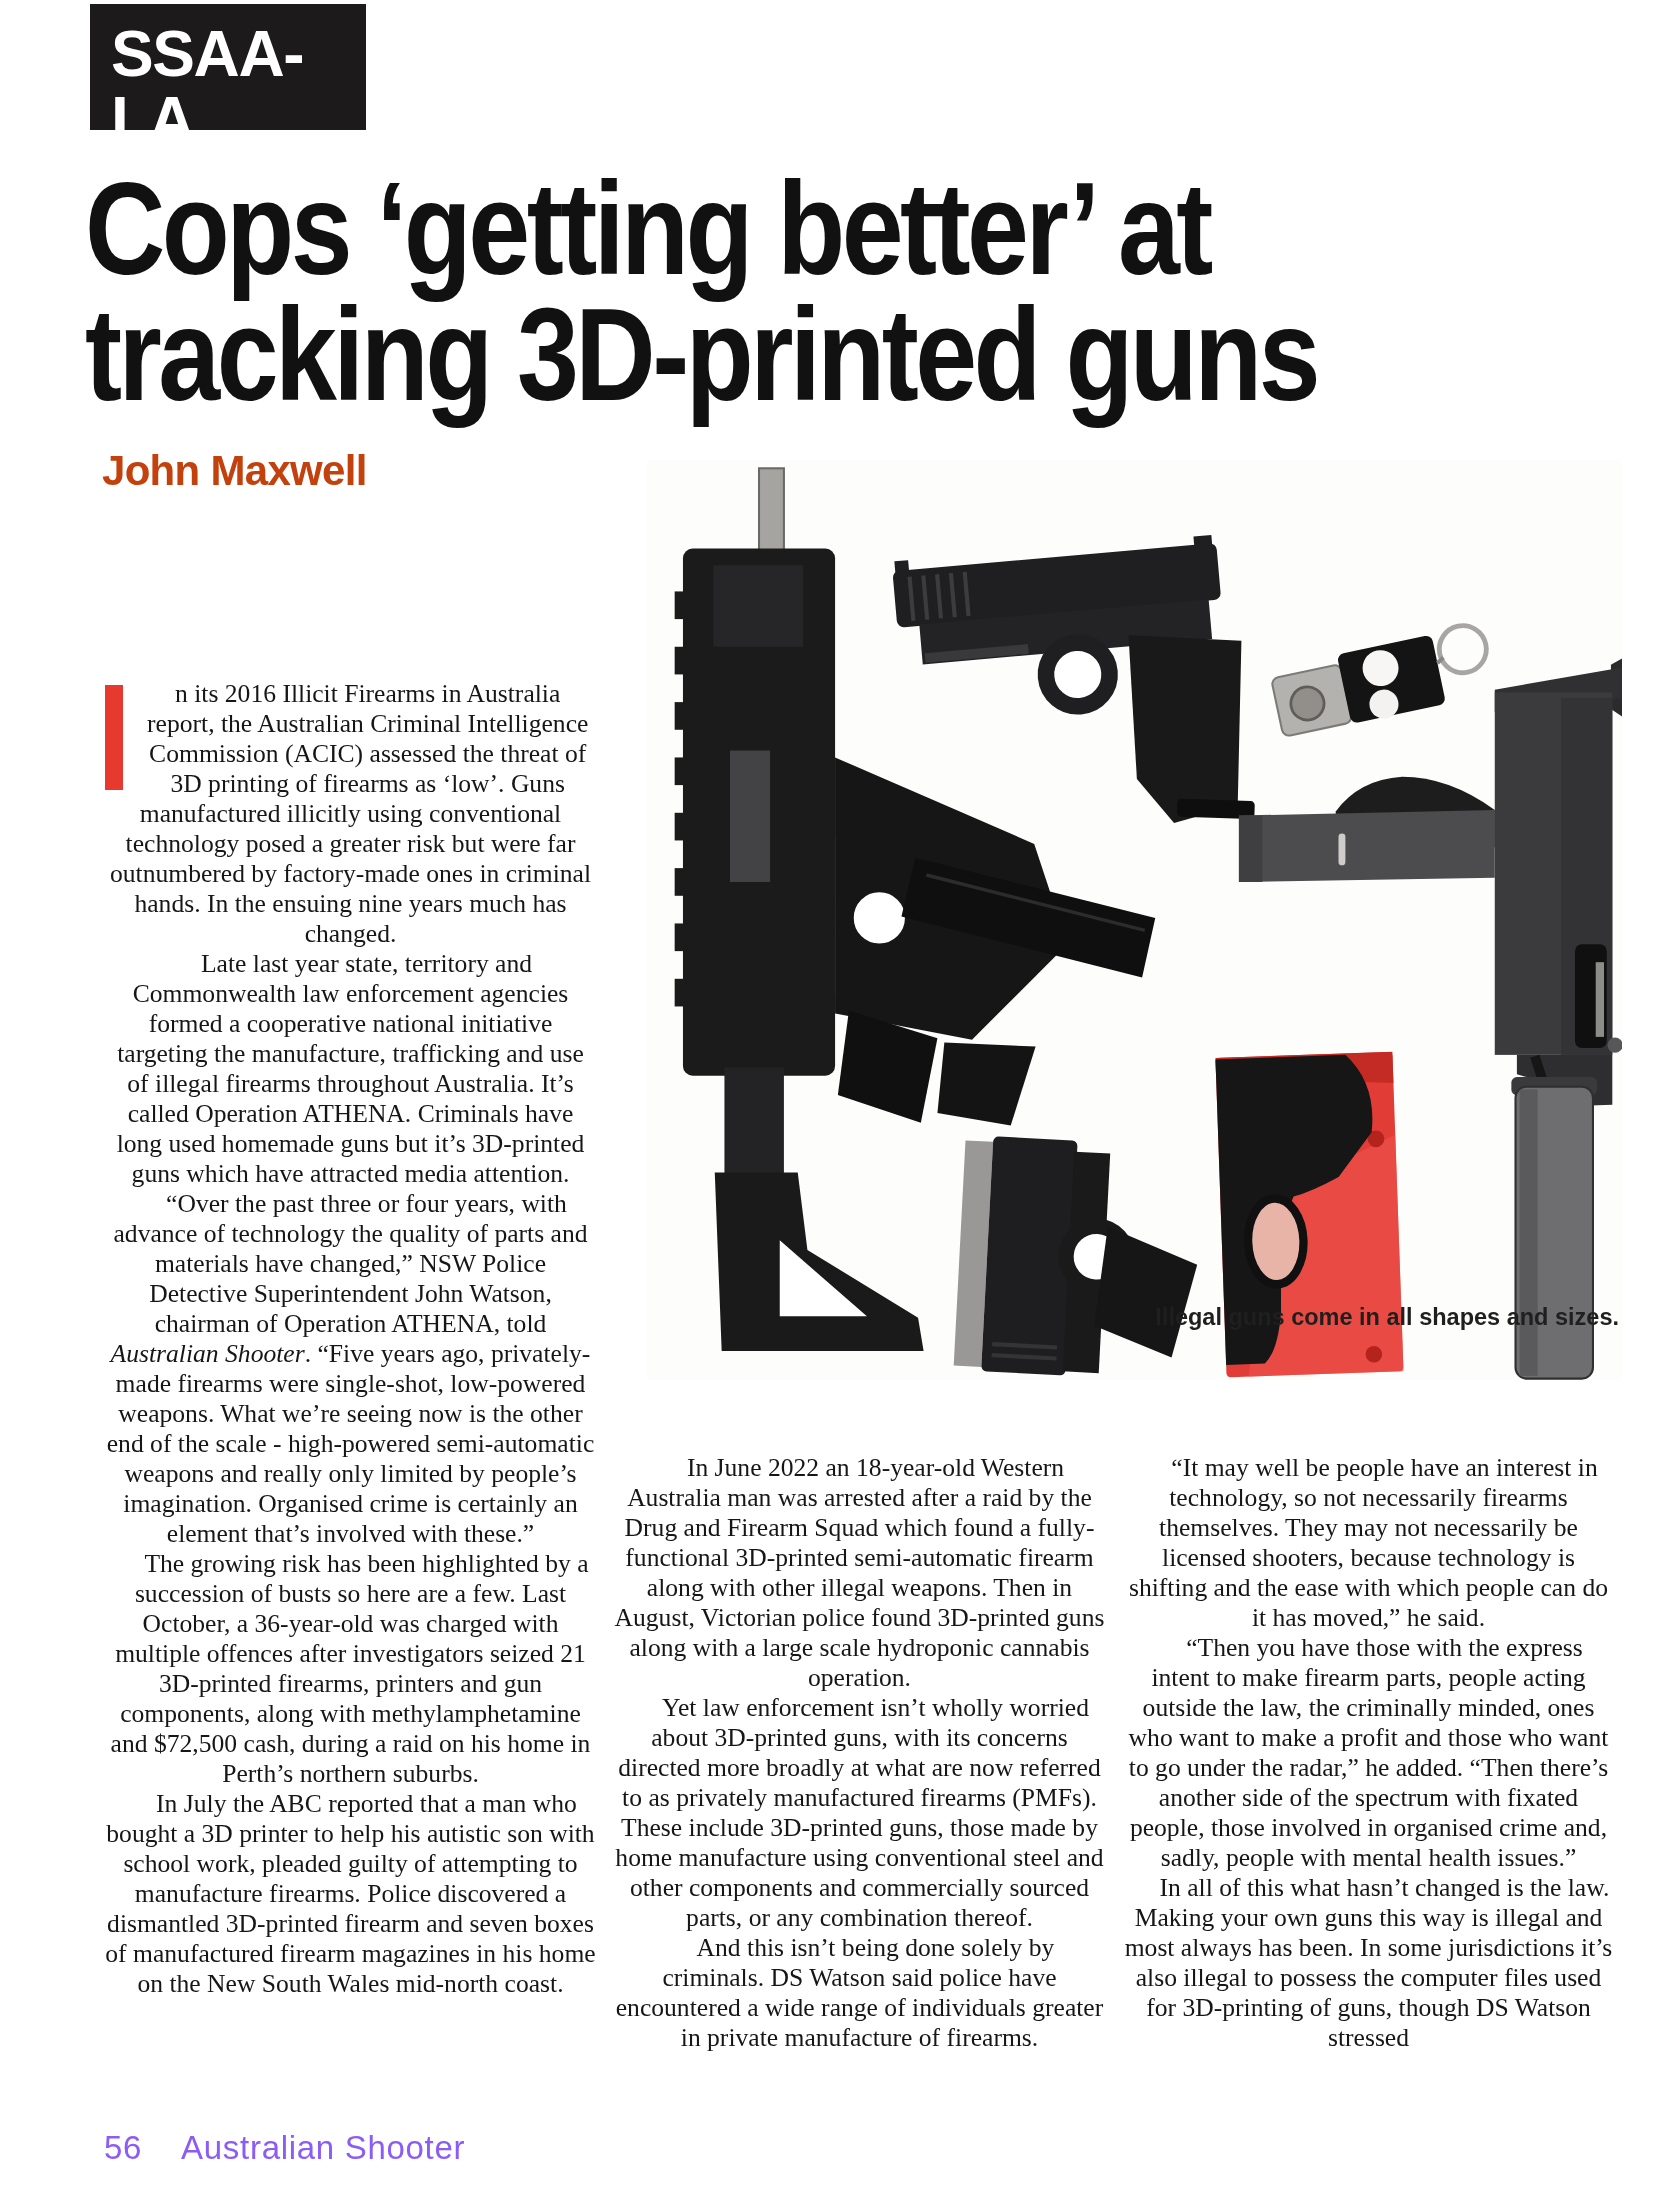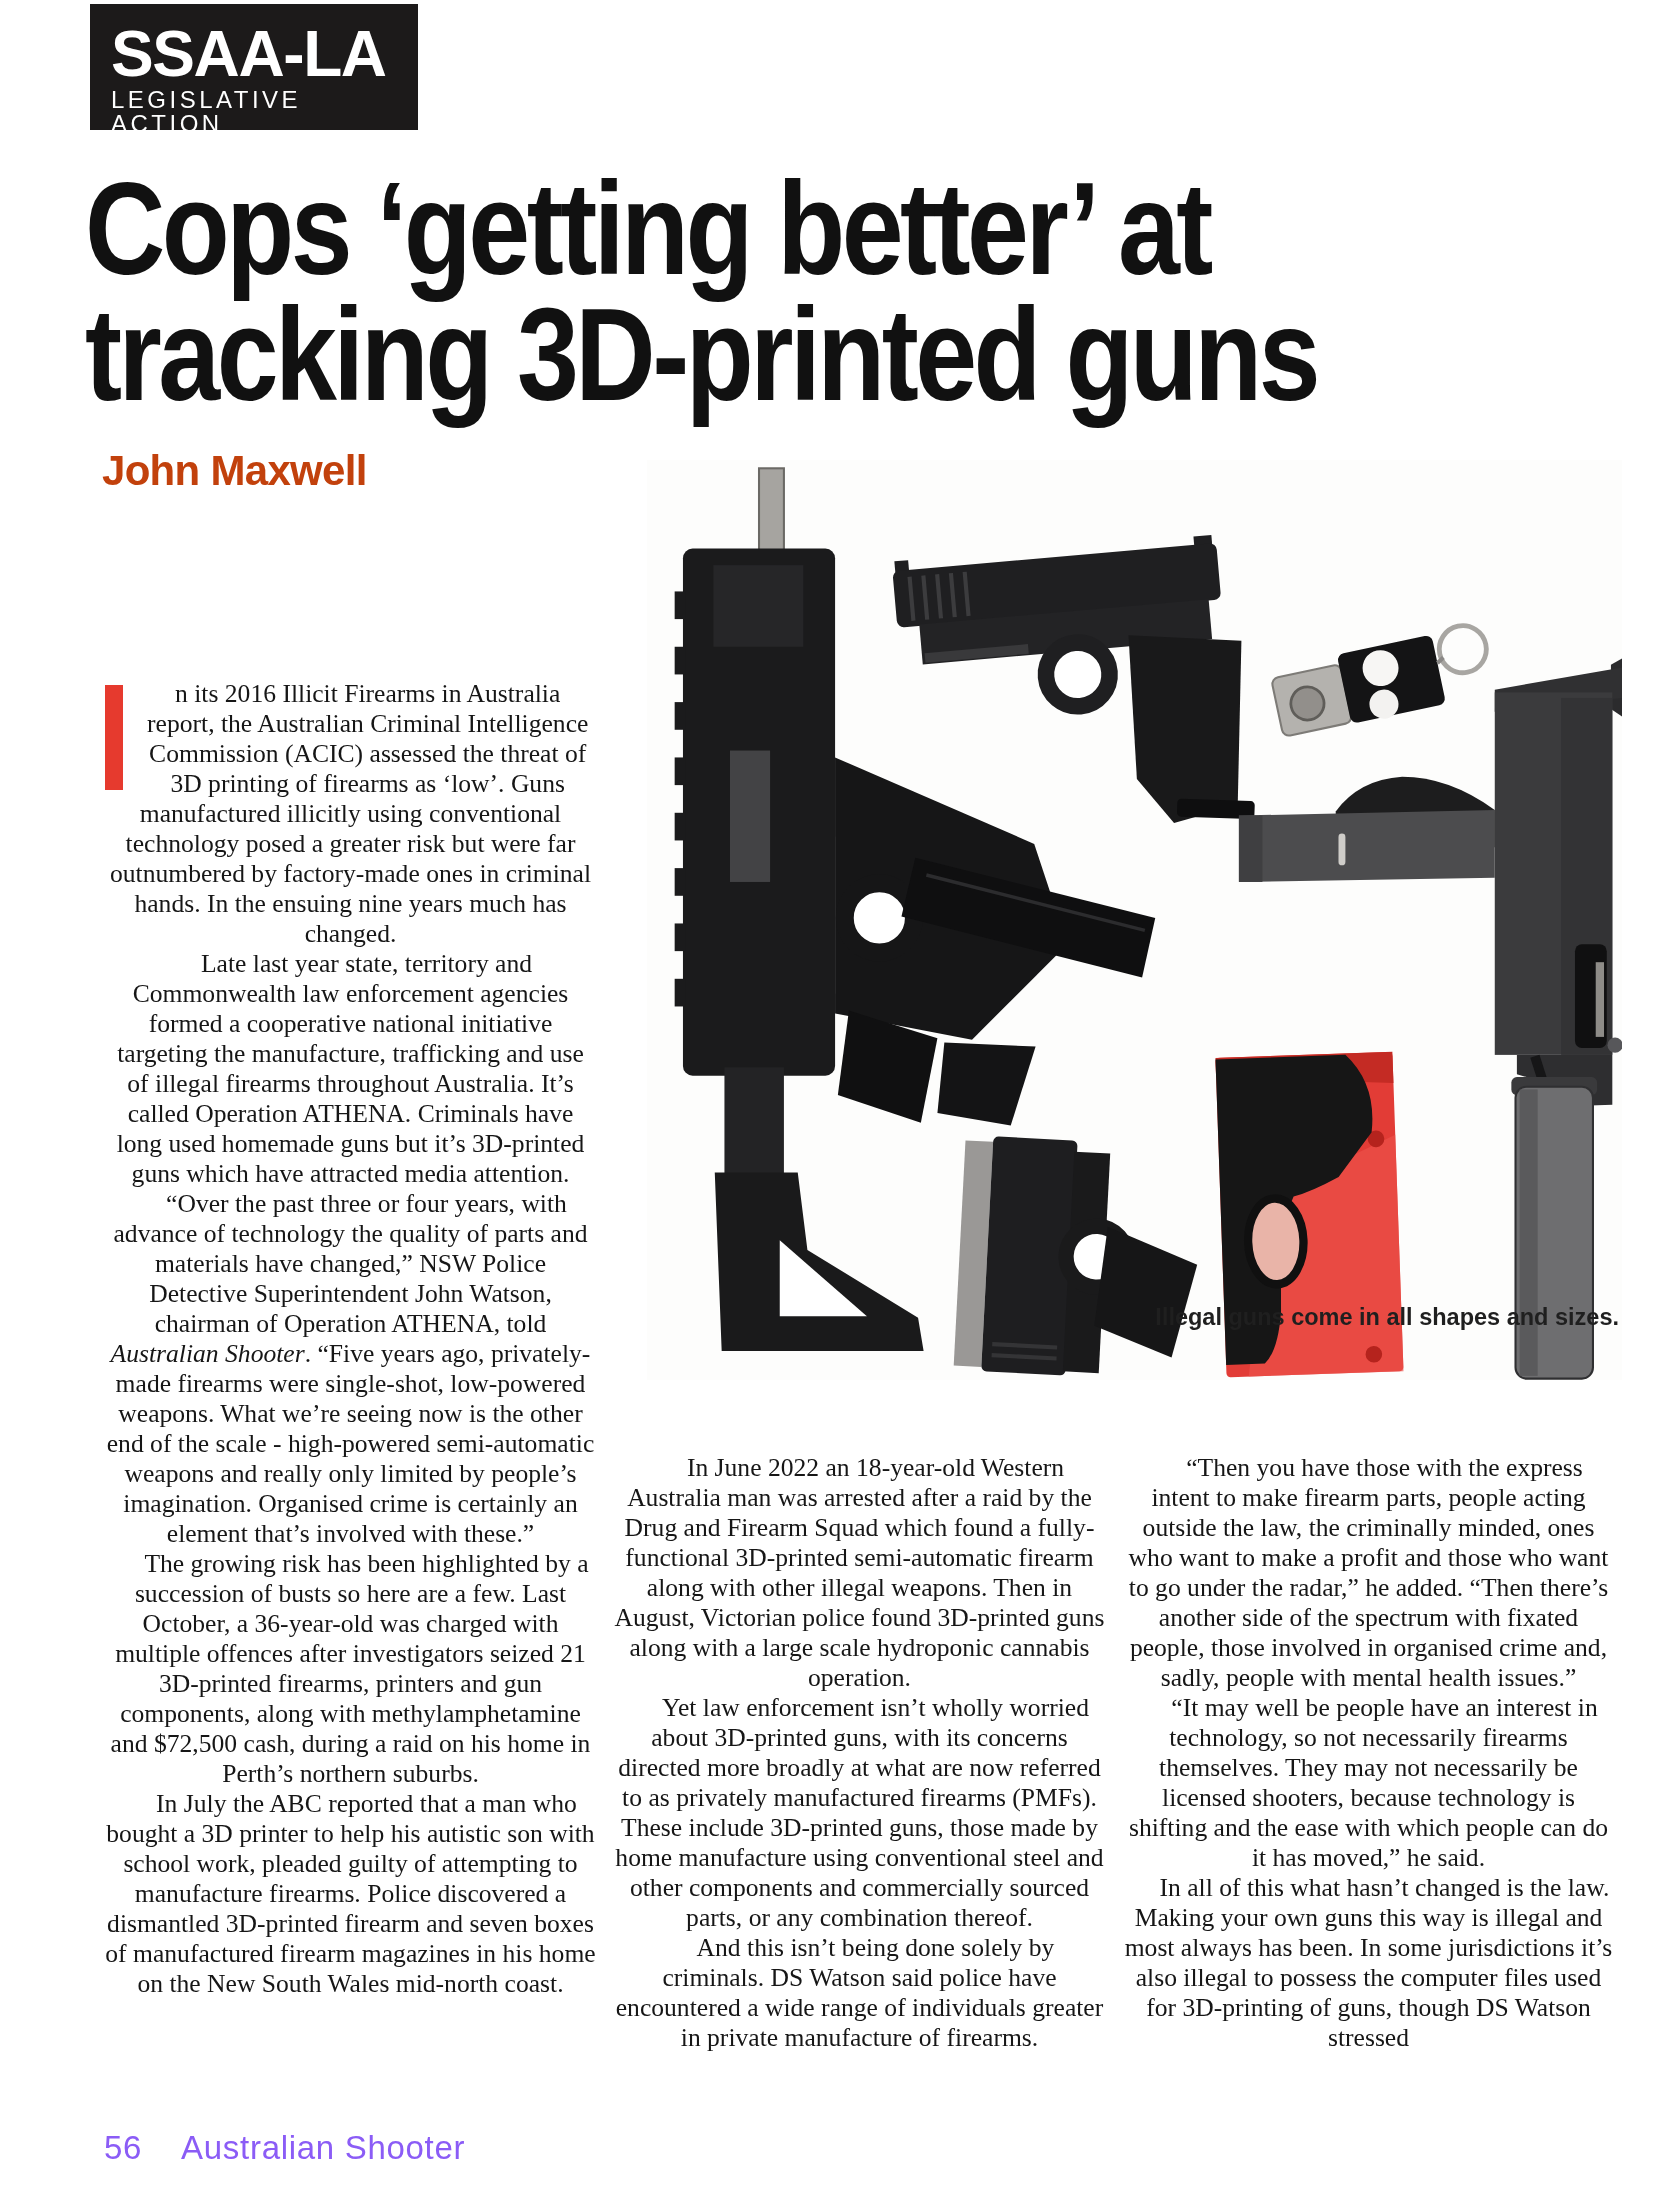--- a/index.html
+++ b/index.html
@@ -2,21 +2,21 @@
 <html lang="en" style="font-size:11px"><head>
 <meta charset="utf-8">
 <style>
   html,body{margin:0;padding:0;}
   body{
     width:1675px;height:2205px;position:relative;background:#ffffff;
     font-family:"Liberation Serif", serif;color:#1a1a1a;overflow:hidden;
   }
   
   .logo-box{
-    position:absolute;left:90px;top:4.2px;width:328px;height:126px;
+    position:absolute;left:90px;top:4.2px;width:276px;height:126px;
     background:#1c1a1a;box-sizing:border-box;padding:16.6px 0 0 21px;
   }
   .logo-title{
     font-family:"Liberation Sans", sans-serif;font-weight:bold;
     font-size:64px;line-height:66px;color:#ffffff;letter-spacing:-1.4px;
   }
   .logo-sub{
     font-family:"Liberation Sans", sans-serif;font-weight:normal;
     font-size:24px;line-height:23.5px;color:#ffffff;letter-spacing:3.5px;margin-top:1.4px;
   }
@@ -87,22 +87,22 @@
   <p class="indent">In July the ABC reported that a man who bought a 3D printer to help his autistic son with school work, pleaded guilty of attempting to manufacture firearms. Police discovered a dismantled 3D-printed firearm and seven boxes of manufactured firearm magazines in his home on the New South Wales mid-north coast.</p>
 </div>
 
 <div id="col-mid" class="col">
   <p class="indent">In June 2022 an 18-year-old Western Australia man was arrested after a raid by the Drug and Firearm Squad which found a fully-functional 3D-printed semi-automatic firearm along with other illegal weapons. Then in August, Victorian police found 3D-printed guns along with a large scale hydroponic cannabis operation.</p>
   <p class="indent">Yet law enforcement isn’t wholly worried about 3D-printed guns, with its concerns directed more broadly at what are now referred to as privately manufactured firearms (PMFs). These include 3D-printed guns, those made by home manufacture using conventional steel and other components and commercially sourced parts, or any combination thereof.</p>
   <p class="indent">And this isn’t being done solely by criminals. DS Watson said police have encountered a wide range of individuals greater in private manufacture of firearms.</p>
 </div>
 
 <div id="col-right" class="col">
+  <p class="indent">“It may well be people have an interest in technology, so not necessarily firearms themselves. They may not necessarily be licensed shooters, because technology is shifting and the ease with which people can do it has moved,” he said.</p>
   <p class="indent">“Then you have those with the express intent to make firearm parts, people acting outside the law, the criminally minded, ones who want to make a profit and those who want to go under the radar,” he added. “Then there’s another side of the spectrum with fixated people, those involved in organised crime and, sadly, people with mental health issues.”</p>
-  <p class="indent">“It may well be people have an interest in technology, so not necessarily firearms themselves. They may not necessarily be licensed shooters, because technology is shifting and the ease with which people can do it has moved,” he said.</p>
   <p class="indent">In all of this what hasn’t changed is the law. Making your own guns this way is illegal and most always has been. In some jurisdictions it’s also illegal to possess the computer files used for 3D-printing of guns, though DS Watson stressed</p>
 </div>
 
 <svg class="photo" viewBox="0 0 1410 1330" preserveAspectRatio="none" aria-hidden="true">
   <rect x="0" y="0" width="1410" height="1330" fill="#fdfdfc"></rect>
 
   <g>
     <rect x="162" y="12" width="36" height="132" fill="#a6a4a0" stroke="#6b6965" stroke-width="3"></rect>
     <rect x="52" y="128" width="220" height="762" rx="14" fill="#1b1b1c"></rect>
     <rect x="40" y="190" width="16" height="40" fill="#1b1b1c"></rect>

